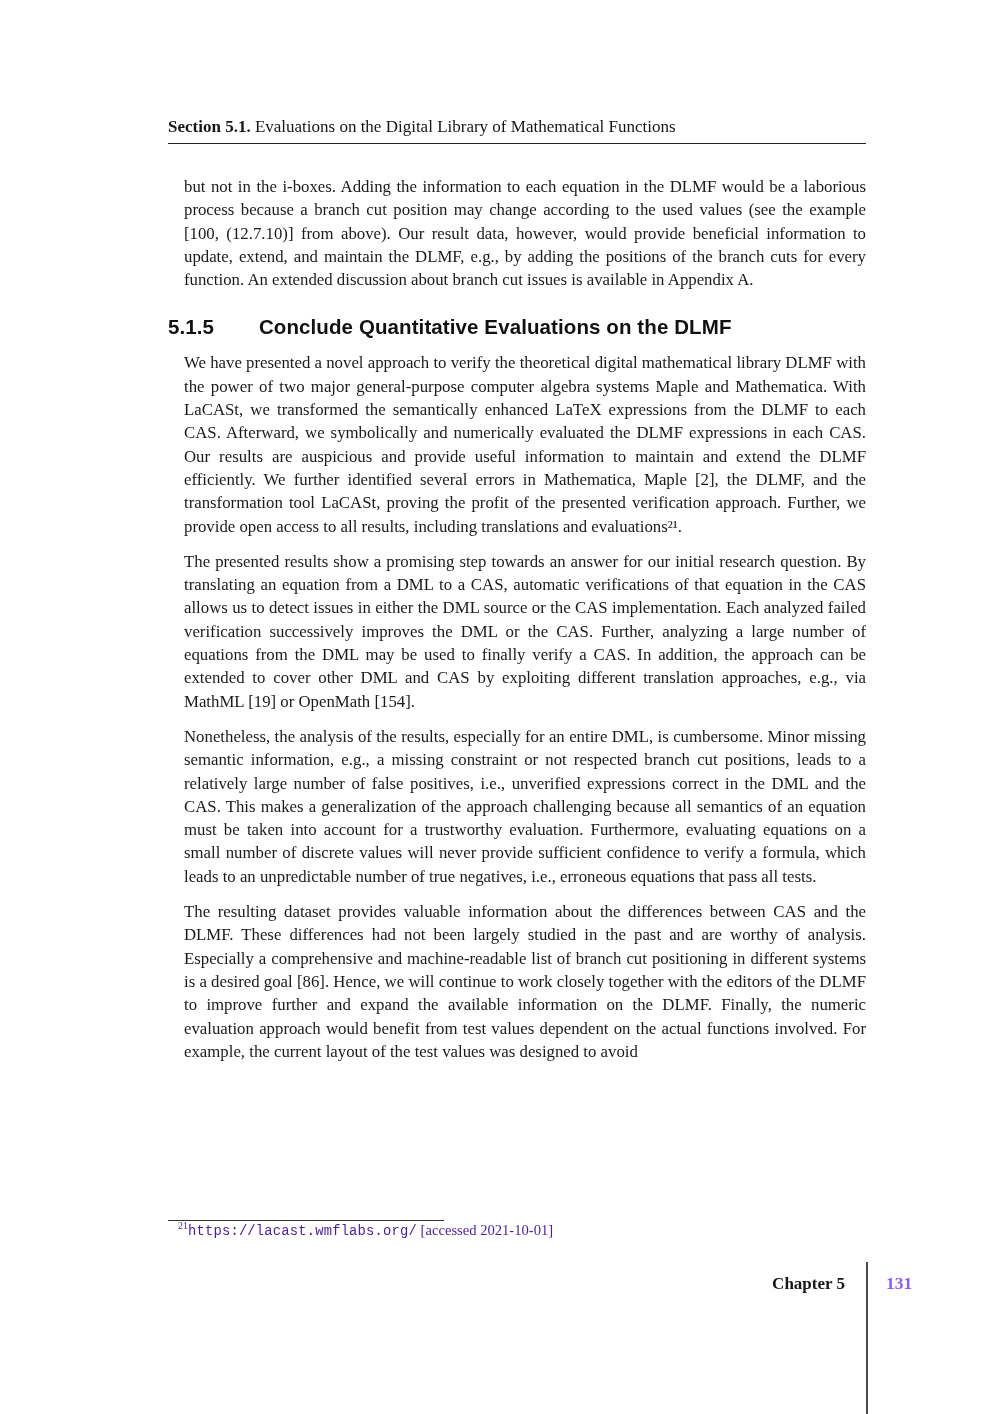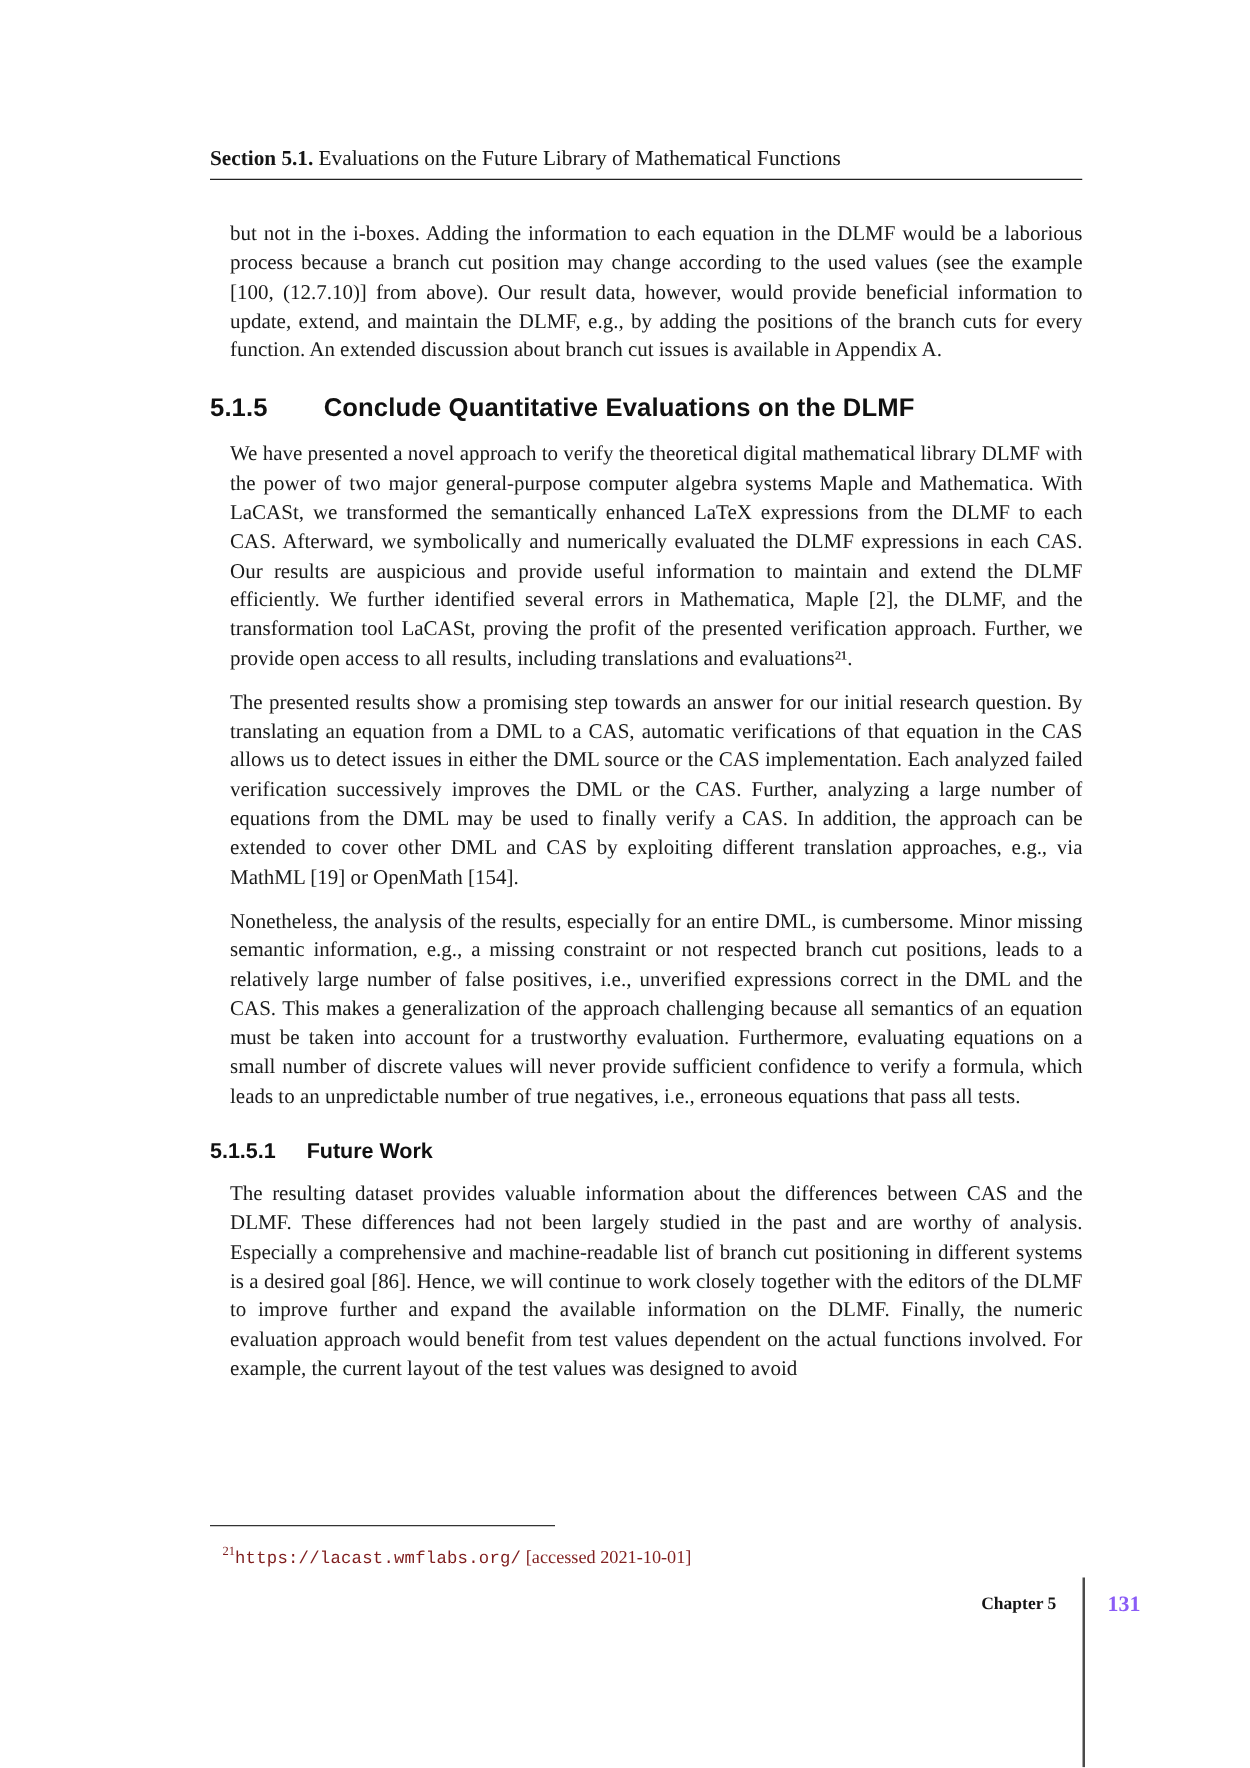--- a/index.html
+++ b/index.html
@@ -62,42 +62,42 @@
     top: 1220px;
     width: 698px;
   }
   .footnote-rule {
     border: none;
     border-top: 1.2px solid #333333;
     width: 276px;
     margin: 0;
   }
   .footnote {
-    margin-top: 16px;
+    margin-top: 0;
     padding-left: 10px;
     font-size: 14.6px;
     line-height: 19px;
-    color: #7f1d1d;
+    color: #4c1d95;
   }
   .footnote sup {
     font-size: 10px;
     vertical-align: super;
     line-height: 0;
   }
   .footnote .mono {
     font-family: "Liberation Mono", monospace;
     font-size: 13.8px;
     letter-spacing: 0.2px;
   }
   .footer-textblock {
     position: absolute;
     top: 1272px;
     right: 155px;
     text-align: right;
-    font-size: 14px;
+    font-size: 17px;
     line-height: 23px;
     color: #161616;
   }
   .footer-chapter { font-weight: 700; }
   .footer-bar {
     position: absolute;
     left: 866px;
     top: 1262px;
     width: 2px;
     height: 152px;
@@ -114,39 +114,35 @@
 </style>
 </head>
 <body>
 
 <div class="page">
 
   <div class="flow">
 
     <div class="running-head">
       <span class="bold">Section 5.1.</span>
-      <span>Evaluations on the Future Library of Mathematical Functions</span>
+      <span>Evaluations on the Digital Library of Mathematical Functions</span>
     </div>
     <hr class="head-rule">
 
     <p class="body first">but not in the i-boxes. Adding the information to each equation in the DLMF would be a laborious process because a branch cut position may change according to the used values (see the example [100, (12.7.10)] from above). Our result data, however, would provide beneficial information to update, extend, and maintain the DLMF, e.g., by adding the positions of the branch cuts for every function. An extended discussion about branch cut issues is available in Appendix A.</p>
 
     <h2 class="section">
       <span class="num">5.1.5</span>
       <span>Conclude Quantitative Evaluations on the DLMF</span>
     </h2>
 
     <p class="body">We have presented a novel approach to verify the theoretical digital mathematical library DLMF with the power of two major general-purpose computer algebra systems Maple and Mathematica. With LaCASt, we transformed the semantically enhanced LaTeX expressions from the DLMF to each CAS. Afterward, we symbolically and numerically evaluated the DLMF expressions in each CAS. Our results are auspicious and provide useful information to maintain and extend the DLMF efficiently. We further identified several errors in Mathematica, Maple [2], the DLMF, and the transformation tool LaCASt, proving the profit of the presented verification approach. Further, we provide open access to all results, including translations and evaluations²¹.</p>
     <p class="body">The presented results show a promising step towards an answer for our initial research question. By translating an equation from a DML to a CAS, automatic verifications of that equation in the CAS allows us to detect issues in either the DML source or the CAS implementation. Each analyzed failed verification successively improves the DML or the CAS. Further, analyzing a large number of equations from the DML may be used to finally verify a CAS. In addition, the approach can be extended to cover other DML and CAS by exploiting different translation approaches, e.g., via MathML [19] or OpenMath [154].</p>
     <p class="body">Nonetheless, the analysis of the results, especially for an entire DML, is cumbersome. Minor missing semantic information, e.g., a missing constraint or not respected branch cut positions, leads to a relatively large number of false positives, i.e., unverified expressions correct in the DML and the CAS. This makes a generalization of the approach challenging because all semantics of an equation must be taken into account for a trustworthy evaluation. Furthermore, evaluating equations on a small number of discrete values will never provide sufficient confidence to verify a formula, which leads to an unpredictable number of true negatives, i.e., erroneous equations that pass all tests.</p>
 
-    <h3 class="subsection">
-      <span class="num">5.1.5.1</span>
-      <span>Future Work</span>
-    </h3>
 
     <p class="body">The resulting dataset provides valuable information about the differences between CAS and the DLMF. These differences had not been largely studied in the past and are worthy of analysis. Especially a comprehensive and machine-readable list of branch cut positioning in different systems is a desired goal [86]. Hence, we will continue to work closely together with the editors of the DLMF to improve further and expand the available information on the DLMF. Finally, the numeric evaluation approach would benefit from test values dependent on the actual functions involved. For example, the current layout of the test values was designed to avoid</p>
 
   </div>
 
   <div class="footnote-area">
     <hr class="footnote-rule">
     <div class="footnote">
       <sup>21</sup><span class="mono">https://lacast.wmflabs.org/</span>
       <span>[accessed 2021-10-01]</span>

